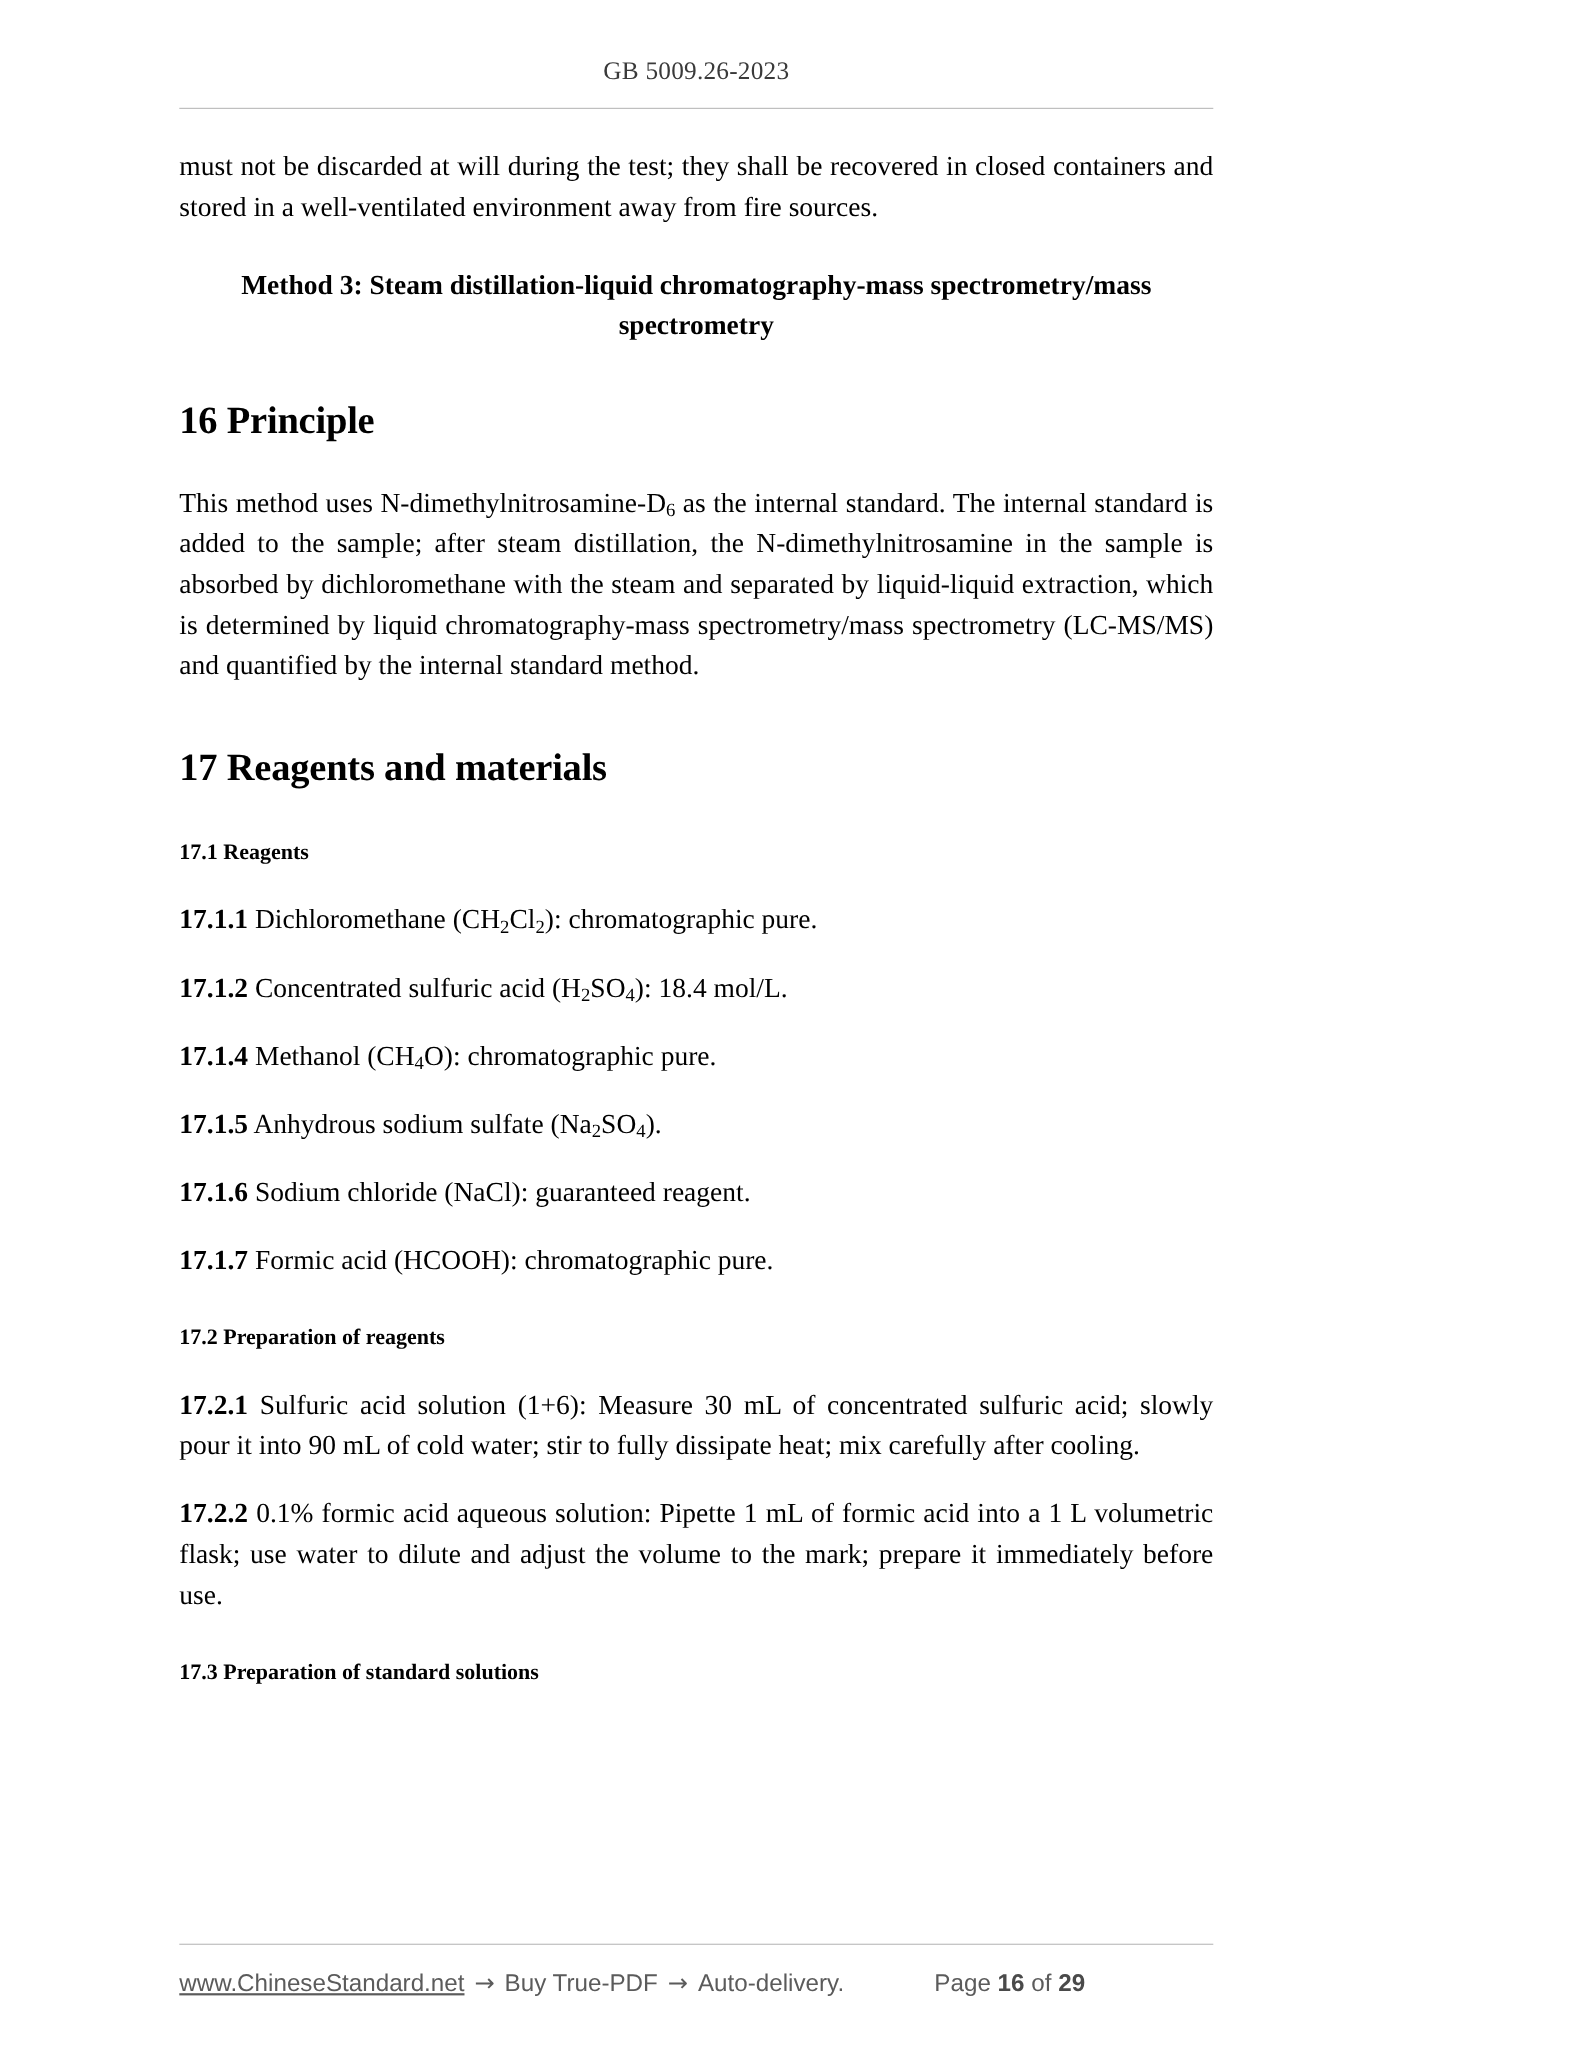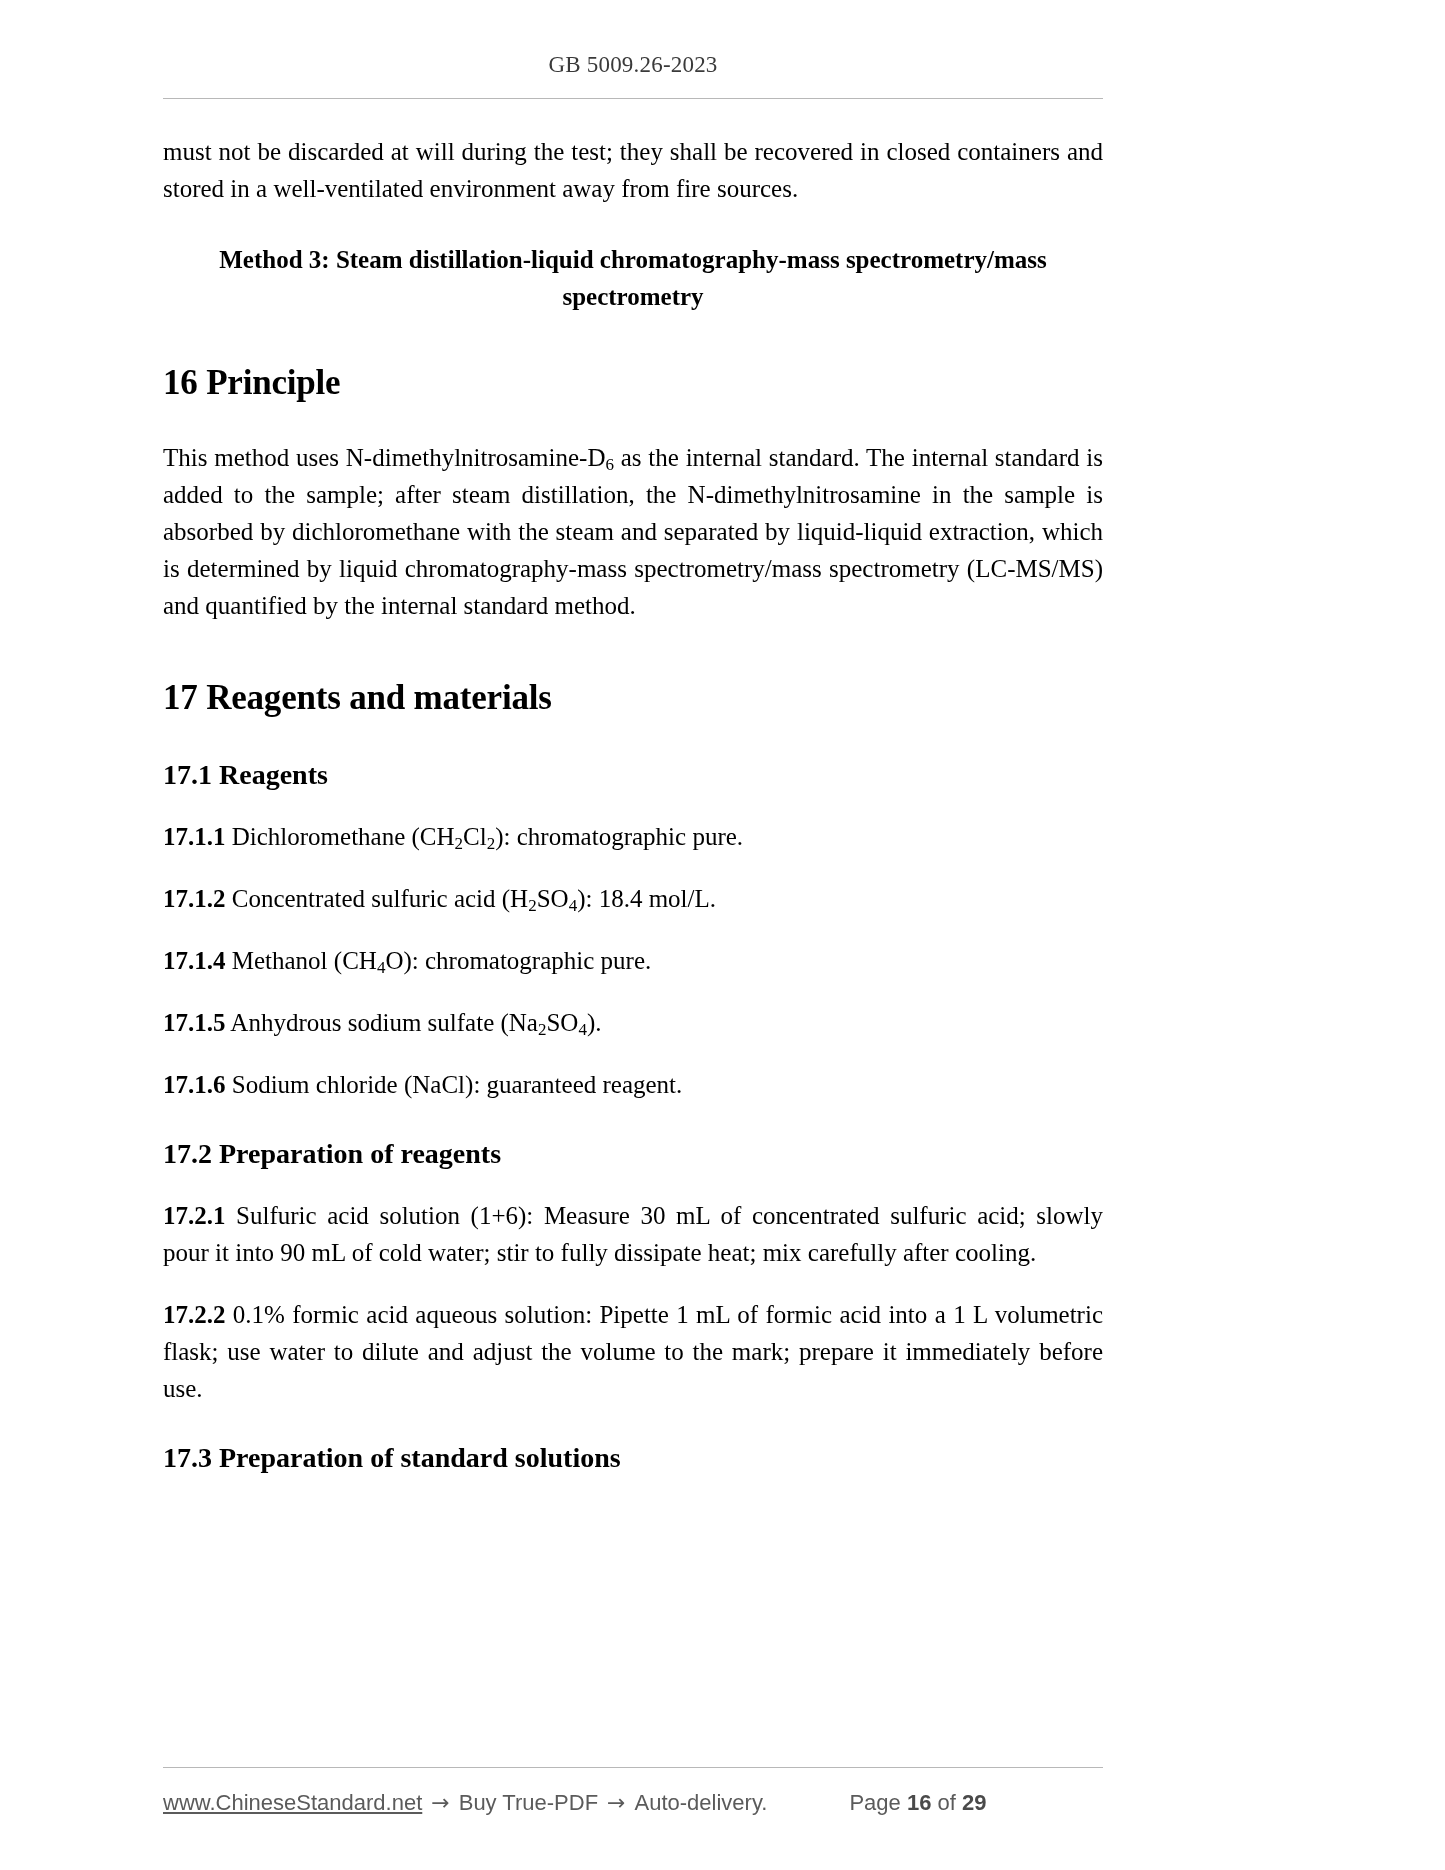--- a/index.html
+++ b/index.html
@@ -72,21 +72,21 @@
     margin: 0 0 34px 0;
     line-height: 44px;
     letter-spacing: -0.2px;
   }
   h1.section.sec17 {
     margin-top: 52px;
     margin-bottom: 38px;
   }
 
   h2.subsection {
-    font-size: 28px;
+    font-size: 20px;
     font-weight: bold;
     margin: 0 0 26px 0;
     line-height: 34px;
   }
   h2.subsection.spaced {
     margin-top: 34px;
   }
 
   p.item {
     font-size: 25px;
@@ -169,20 +169,21 @@
 
     <p class="item"><span class="num">17.1.2</span><span> Concentrated sulfuric acid (H</span><sub>2</sub><span>SO</span><sub>4</sub><span>): 18.4 mol/L.</span></p>
 
 
     <p class="item"><span class="num">17.1.4</span><span> Methanol (CH</span><sub>4</sub><span>O</span><span>): chromatographic pure.</span></p>
 
     <p class="item"><span class="num">17.1.5</span><span> Anhydrous sodium sulfate (Na</span><sub>2</sub><span>SO</span><sub>4</sub><span>).</span></p>
 
     <p class="item"><span class="num">17.1.6</span><span> Sodium chloride (NaCl): guaranteed reagent.</span></p>
 
+    <p class="item"><span class="num">17.1.7</span><span> Formic acid (HCOOH): chromatographic pure.</span></p>
 
     <h2 class="subsection spaced">17.2 Preparation of reagents</h2>
 
     <p class="item"><span class="num">17.2.1</span><span> Sulfuric acid solution (1+6): Measure 30 mL of concentrated sulfuric acid; slowly pour it into 90 mL of cold water; stir to fully dissipate heat; mix carefully after cooling.</span></p>
 
     <p class="item"><span class="num">17.2.2</span><span> 0.1% formic acid aqueous solution: Pipette 1 mL of formic acid into a 1 L volumetric flask; use water to dilute and adjust the volume to the mark; prepare it immediately before use.</span></p>
 
     <h2 class="subsection spaced">17.3 Preparation of standard solutions</h2>
 
   </div>

